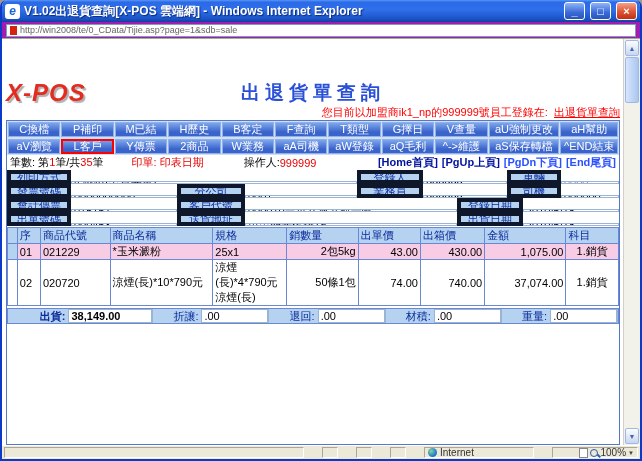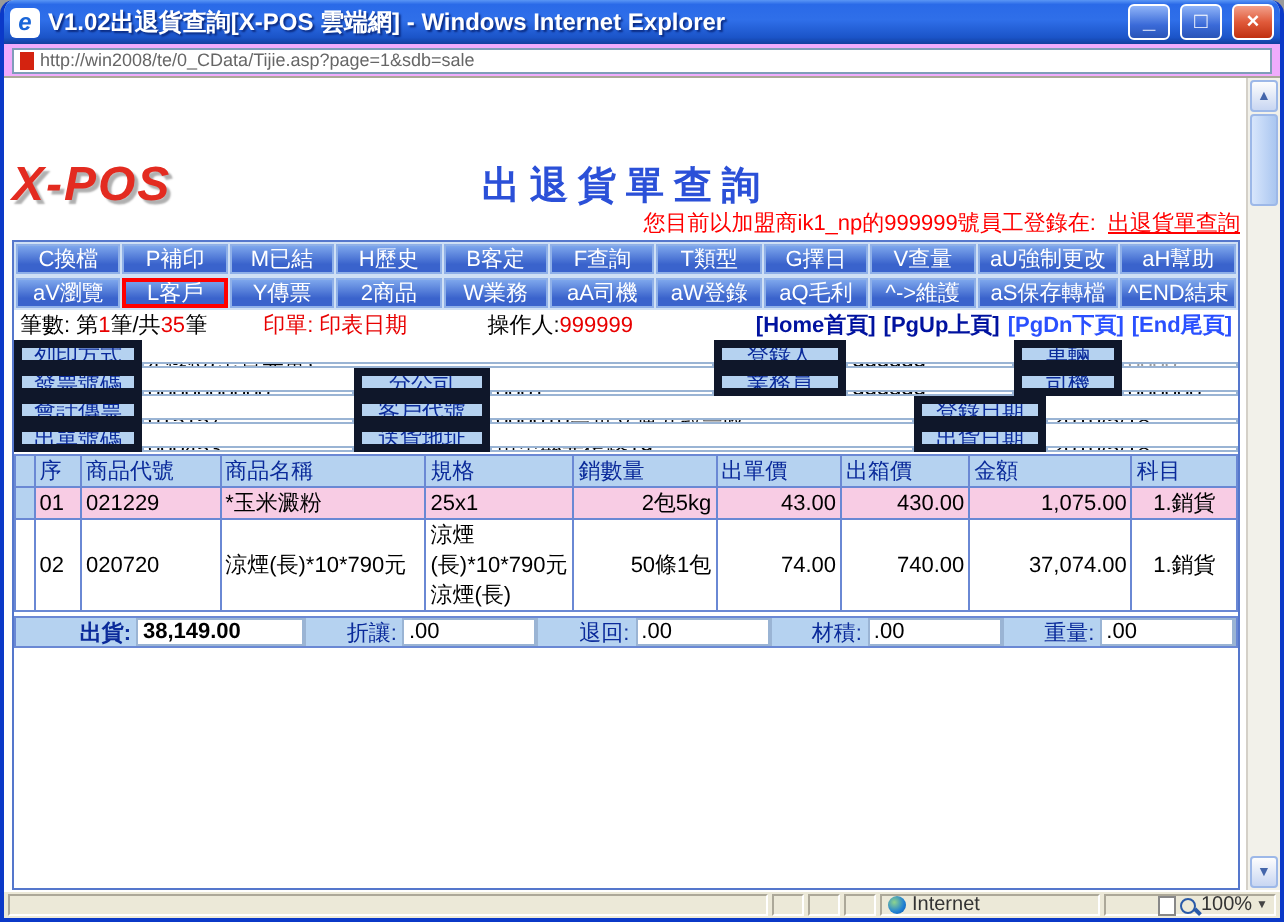--- a/index.html
+++ b/index.html
@@ -18,21 +18,21 @@
   .ie-icon{width:15px;height:15px;border-radius:3px;background:#fff;color:#1a66d8;
     font-weight:bold;font-size:12px;font-style:italic;display:flex;align-items:center;justify-content:center;}
   .wtitle{flex:1;color:#fff;font-size:12px;font-weight:bold;text-shadow:1px 1px 1px #0a2a80;
     white-space:nowrap;overflow:hidden;}
   .winbtn{width:21px;height:18px;border-radius:3px;border:1px solid #fff;color:#fff;font-size:11px;
     font-weight:bold;display:flex;align-items:center;justify-content:center;line-height:10px;
     background:linear-gradient(180deg,#8fb4f8,#3a6ad8 60%,#2a55b8);margin-left:1px;}
   .winbtn.close{background:linear-gradient(180deg,#f2a18c,#e05a3a 50%,#c03010);}
   
   .addressbar{height:17px;flex:0 0 17px;display:flex;align-items:center;gap:3px;padding:1px 4px;
-    background:#f0abfc;border-bottom:1px solid #aca899;}
+    background:#a21caf;border-bottom:1px solid #aca899;}
   .urlfield{flex:1;height:13px;background:#fff;border:1px solid #7f9db9;display:flex;align-items:center;
     gap:3px;padding:0 3px;overflow:hidden;}
   .page-ico{width:7px;height:9px;background:#d42310;flex:0 0 7px;}
   .url{font-size:9px;color:#666;white-space:nowrap;}
   
   .content{flex:1;display:flex;background:#fff;overflow:hidden;}
   .page{flex:1;display:flex;flex-direction:column;padding:2px 3px 0 4px;overflow:hidden;}
   
   .pagehead{display:flex;align-items:center;height:26px;flex:0 0 26px;margin-top:39px;}
   .logo{width:150px;color:#e32b20;font-size:24px;font-weight:bold;font-style:italic;
@@ -92,21 +92,21 @@
   .vscroll{flex:0 0 17px;background:#f2f1ea;border-left:1px solid #d4d0c8;display:flex;
     flex-direction:column;align-items:stretch;}
   .scrollbtn{height:16px;flex:0 0 16px;margin:1px;background:linear-gradient(180deg,#fdfdfd,#c8d6f2);
     border:1px solid #9db8e8;border-radius:2px;color:#4466aa;font-size:7px;display:flex;
     align-items:center;justify-content:center;cursor:pointer;}
   .thumb{height:46px;flex:0 0 46px;margin:0 1px;background:linear-gradient(90deg,#d8e6fc,#aac6f0);
     border:1px solid #9db8e8;border-radius:2px;cursor:grab;}
   .scrollfill{flex:1;}
   
   .statusbar{height:14px;flex:0 0 14px;background:#ECE9D8;border-top:1px solid #fff;display:flex;
-    align-items:center;font-size:10px;color:#333;padding:0 2px;gap:2px;}
+    align-items:center;font-size:10px;color:#333;padding:0 2px;gap:18px;}
   .seg{height:11px;border:1px solid;border-color:#aca899 #fff #fff #aca899;}
   .seg.grow{flex:1;}
   .seg.tiny{width:16px;}
   .seg.zone{width:110px;display:flex;align-items:center;gap:3px;padding:0 3px;}
   .globe{width:9px;height:9px;border-radius:50%;flex:0 0 9px;
     background:radial-gradient(circle at 35% 35%,#8ed48e,#1f7fd4 60%,#0a4fa0);}
   .seg.zoomseg{width:86px;display:flex;align-items:center;gap:2px;padding:0 3px;justify-content:flex-end;}
   .mag{width:8px;height:8px;border:1.5px solid #2a5aa8;border-radius:50%;position:relative;flex:0 0 8px;}
   .mag::after{content:"";position:absolute;width:4px;height:1.5px;background:#2a5aa8;
     transform:rotate(45deg);right:-4px;bottom:-1px;}
@@ -266,21 +266,21 @@
             <td class="num">43.00</td>
             <td class="num">430.00</td>
             <td class="num">1,075.00</td>
             <td class="ctr">1.銷貨</td>
           </tr>
           <tr>
             <td class="selcol"></td>
             <td>02</td>
             <td>020720</td>
             <td>涼煙(長)*10*790元</td>
-            <td style="white-space:normal;">涼煙(長)*10*790元涼煙(長)</td>
+            <td style="white-space:normal;">涼煙(長)*4*790元涼煙(長)</td>
             <td class="num">50條1包</td>
             <td class="num">74.00</td>
             <td class="num">740.00</td>
             <td class="num">37,074.00</td>
             <td class="ctr">1.銷貨</td>
           </tr>
         </tbody>
           </table>
 
         <div class="summary">

